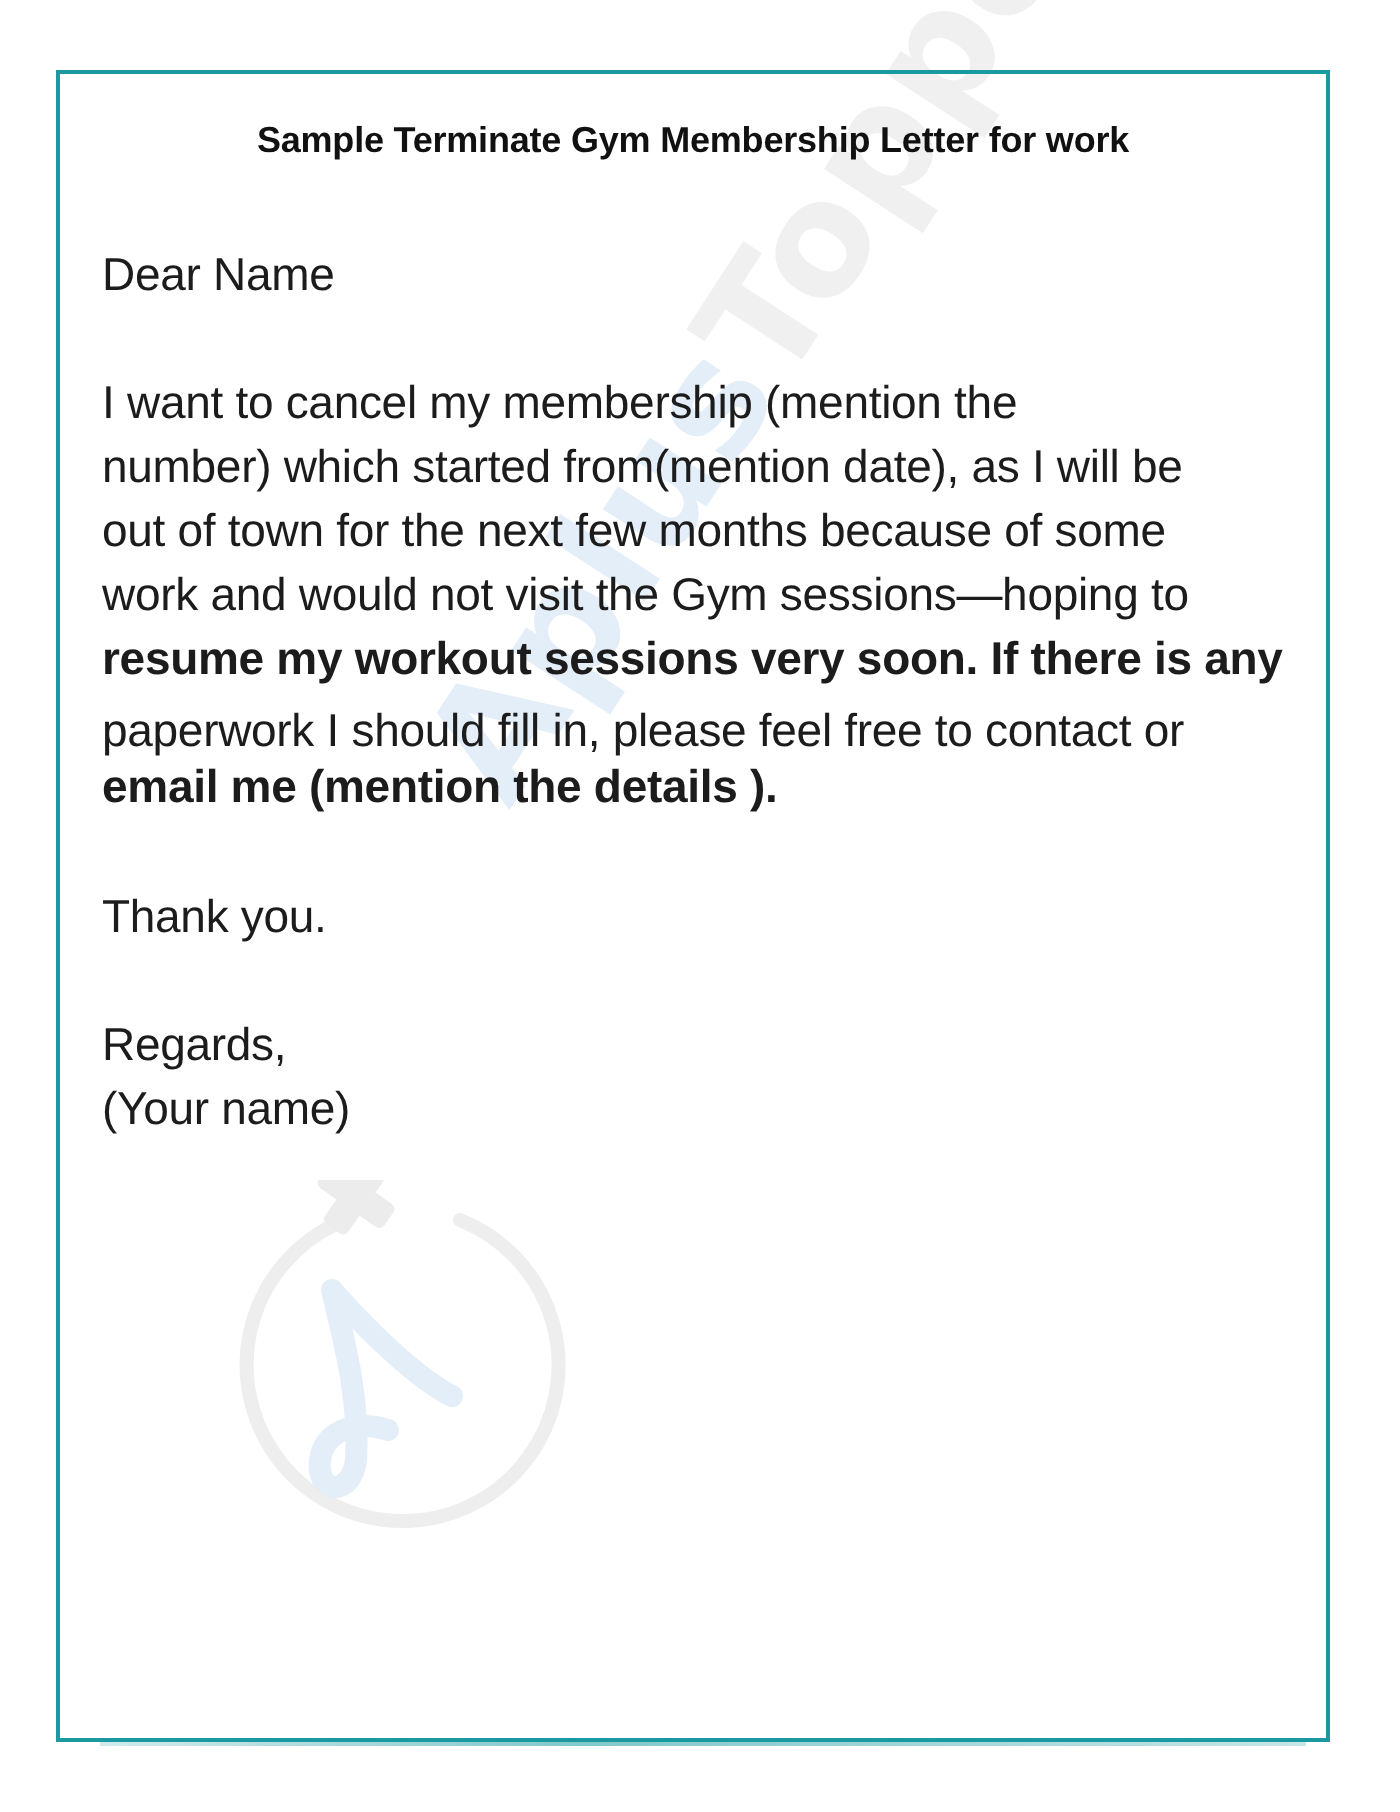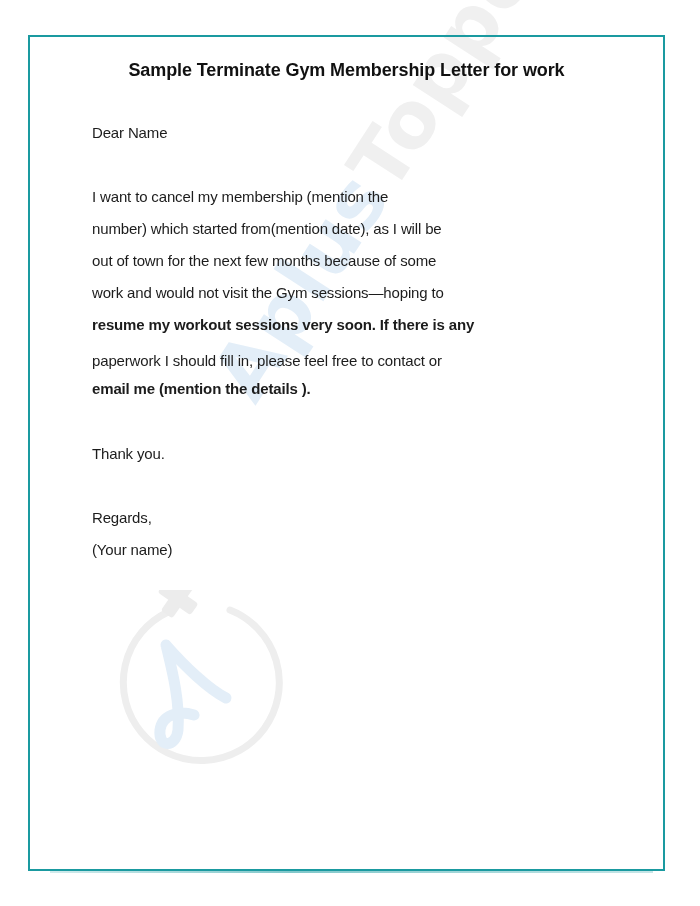--- a/index.html
+++ b/index.html
@@ -73,25 +73,24 @@
       top: 60px;
       text-align: center;
       font-weight: bold;
       font-size: 18px;
       color: #111111;
       letter-spacing: -0.1px;
     }
     .line {
       position: absolute;
       left: 51px;
-      font-size: 15px;
+      font-size: 23px;
       color: #1c1c1c;
       white-space: nowrap;
       letter-spacing: -0.15px;
-      margin-left: 41px;
     }
   </style>
 </head>
 <body>
 
 <div class="watermark">
   <div class="wm-text">
     <span class="wm-aplus">Aplus</span><span class="wm-topper">Topper</span>
   </div>
   <svg class="wm-logo" width="180" height="180" viewBox="0 0 180 180">

